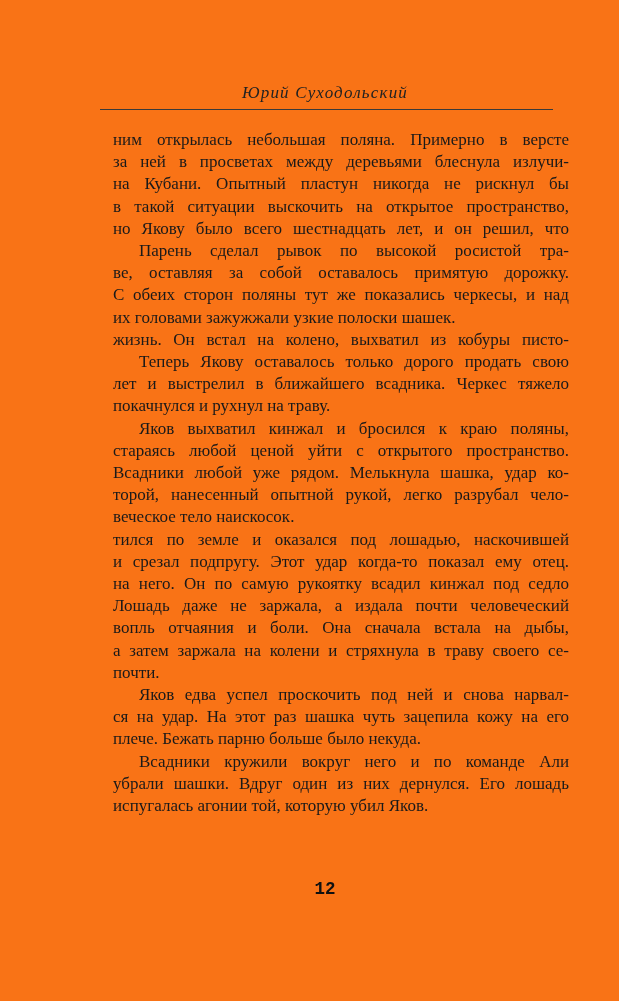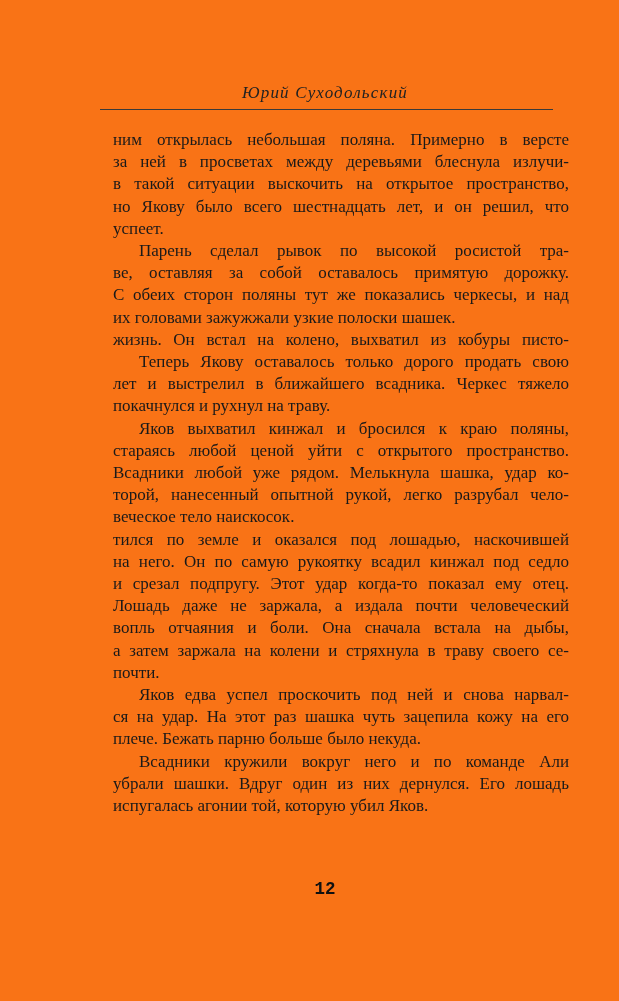--- a/index.html
+++ b/index.html
@@ -76,23 +76,23 @@
 </head>
 <body>
 
 <div class="page">
   <div class="running-head">Юрий Суходольский</div>
   <div class="rule"></div>
   <div class="body-text">
       <p class="para">
         <span class="jline">ним открылась небольшая поляна. Примерно в версте</span>
         <span class="jline">за ней в просветах между деревьями блеснула излучи-</span>
+        <span class="jline">на Кубани. Опытный пластун никогда не рискнул бы</span>
         <span class="jline">в такой ситуации выскочить на открытое пространство,</span>
         <span class="jline">но Якову было всего шестнадцать лет, и он решил, что</span>
-        <span class="jline last">успеет.</span>
       </p>
       <p class="para">
         <span class="jline indent">Парень сделал рывок по высокой росистой тра-</span>
         <span class="jline">ве, оставляя за собой оставалось примятую дорожку.</span>
         <span class="jline">С обеих сторон поляны тут же показались черкесы, и над</span>
         <span class="jline last">их головами зажужжали узкие полоски шашек.</span>
       </p>
       <p class="para">
         <span class="jline">жизнь. Он встал на колено, выхватил из кобуры писто-</span>
         <span class="jline indent">Теперь Якову оставалось только дорого продать свою</span>
@@ -101,22 +101,22 @@
       </p>
       <p class="para">
         <span class="jline indent">Яков выхватил кинжал и бросился к краю поляны,</span>
         <span class="jline">стараясь любой ценой уйти с открытого пространство.</span>
         <span class="jline">Всадники любой уже рядом. Мелькнула шашка, удар ко-</span>
         <span class="jline">торой, нанесенный опытной рукой, легко разрубал чело-</span>
         <span class="jline last">веческое тело наискосок.</span>
       </p>
       <p class="para">
         <span class="jline">тился по земле и оказался под лошадью, наскочившей</span>
+        <span class="jline">и срезал подпругу. Этот удар когда-то показал ему отец.</span>
         <span class="jline">на него. Он по самую рукоятку всадил кинжал под седло</span>
-        <span class="jline">и срезал подпругу. Этот удар когда-то показал ему отец.</span>
         <span class="jline">Лошадь даже не заржала, а издала почти человеческий</span>
         <span class="jline">вопль отчаяния и боли. Она сначала встала на дыбы,</span>
         <span class="jline">а затем заржала на колени и стряхнула в траву своего се-</span>
         <span class="jline last">почти.</span>
       </p>
       <p class="para">
         <span class="jline indent">Яков едва успел проскочить под ней и снова нарвал-</span>
         <span class="jline">ся на удар. На этот раз шашка чуть зацепила кожу на его</span>
         <span class="jline last">плече. Бежать парню больше было некуда.</span>
       </p>

